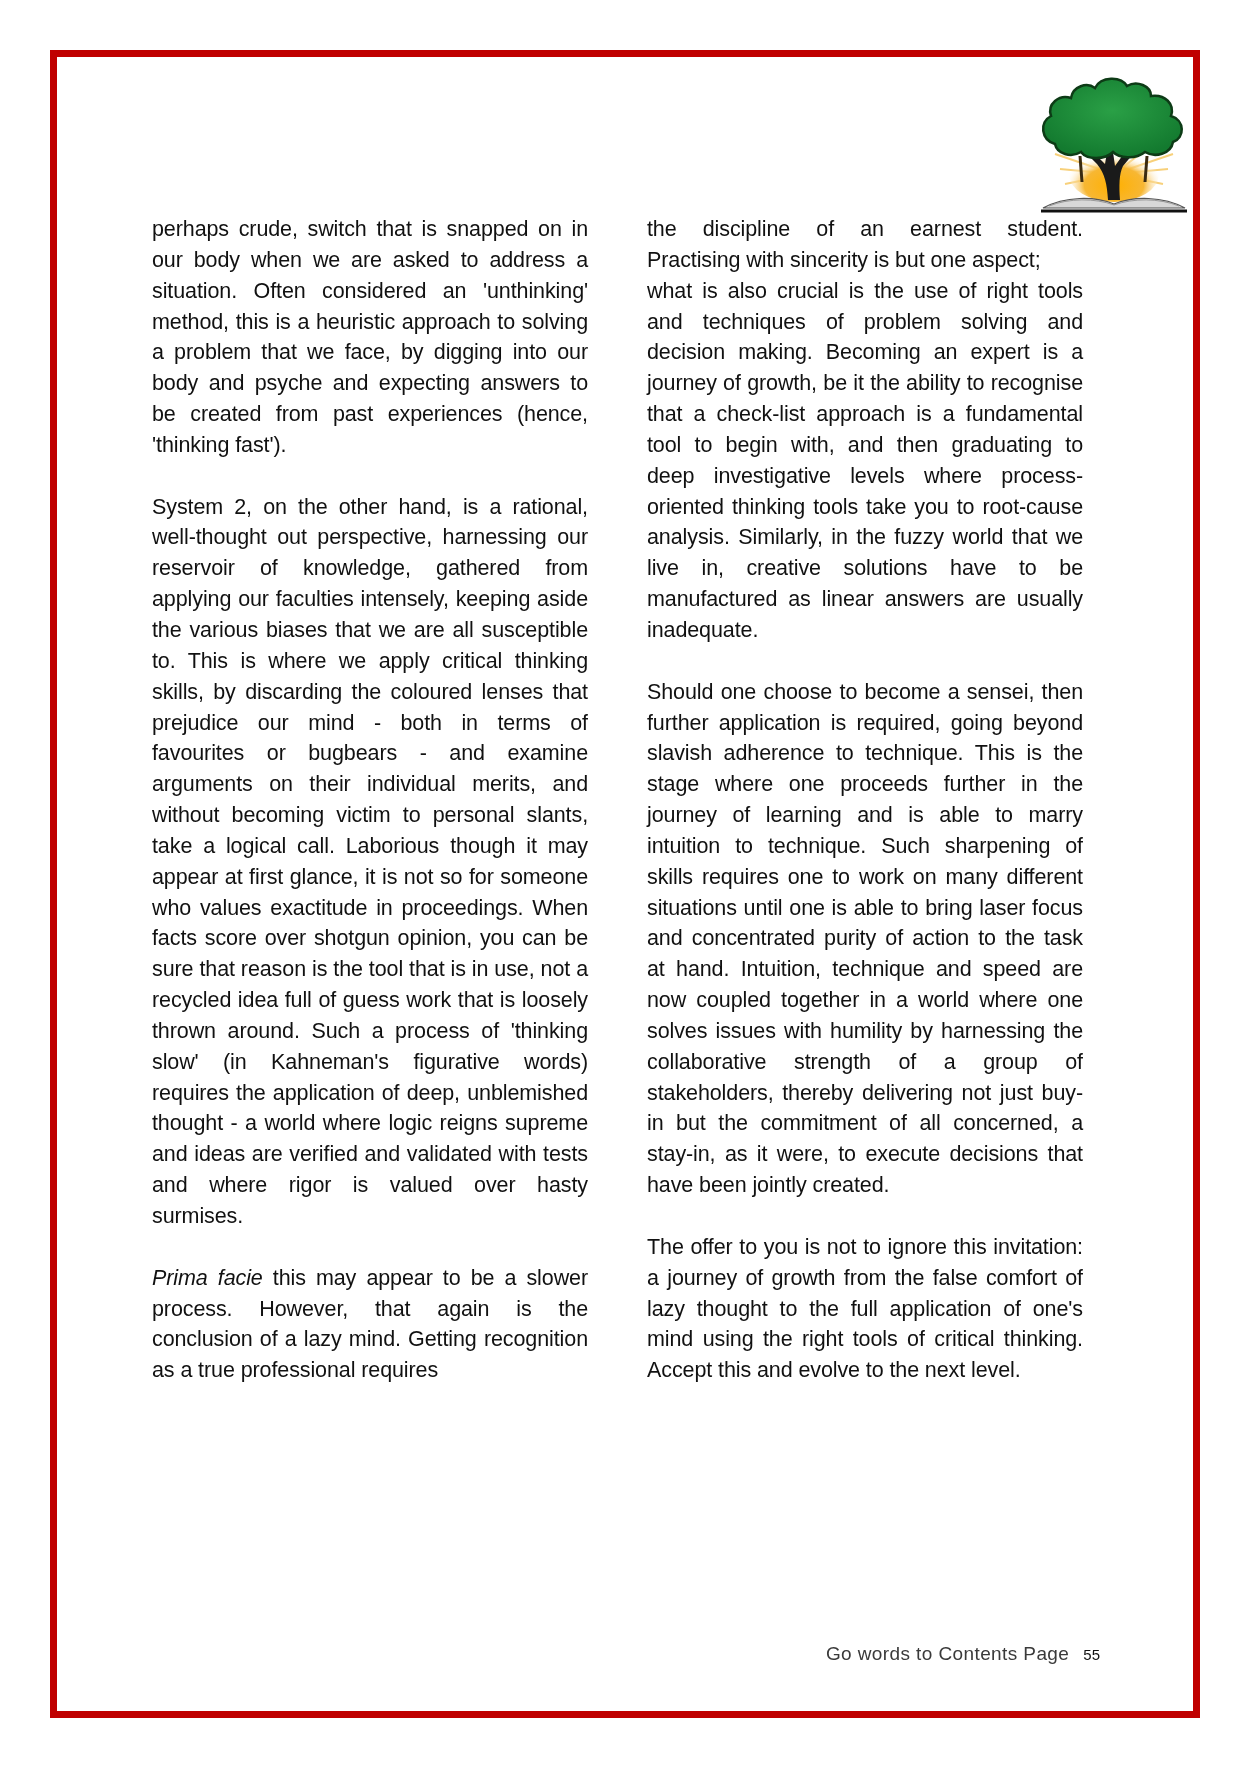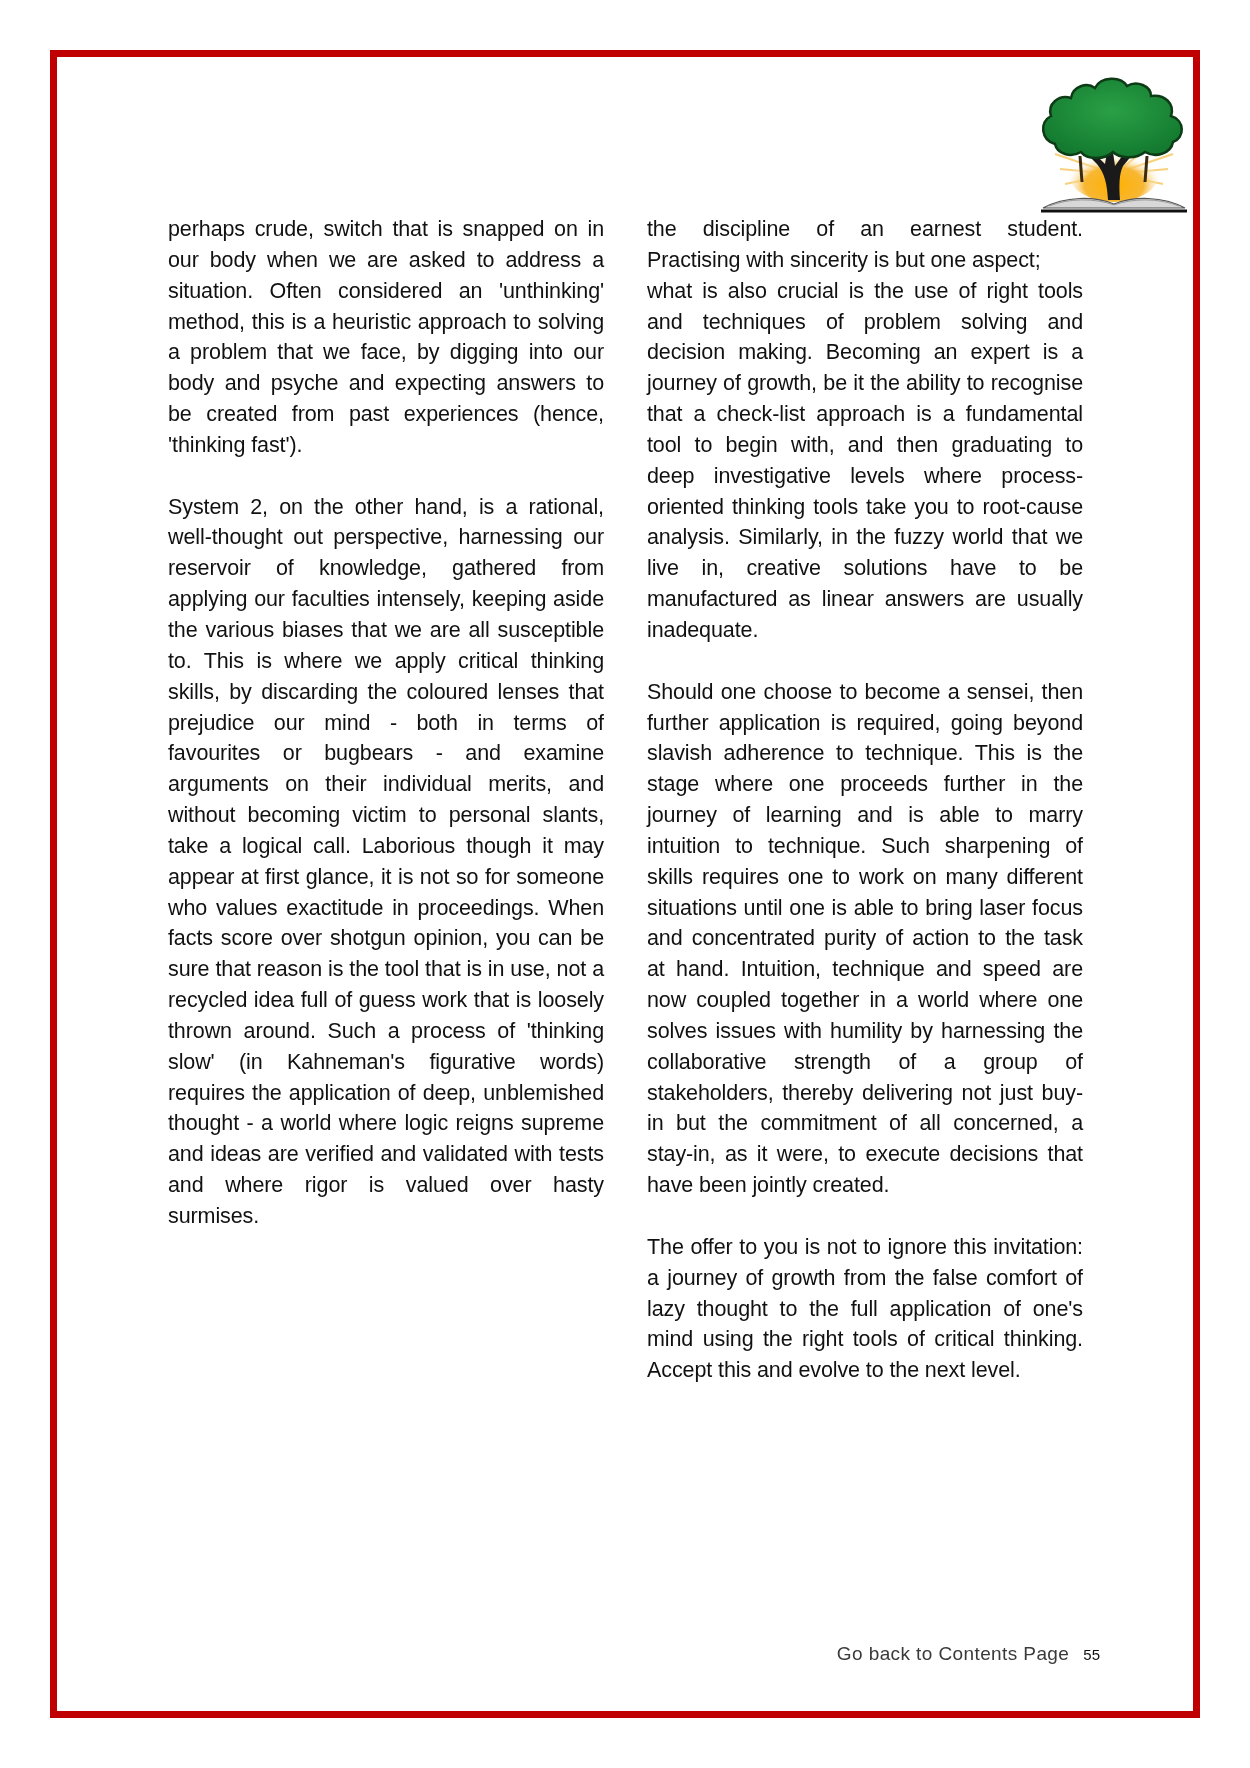--- a/index.html
+++ b/index.html
@@ -34,21 +34,21 @@
     .column {
       position: absolute;
       top: 214px;
       width: 436px;
       font-size: 21.5px;
       line-height: 30.85px;
       text-align: justify;
       letter-spacing: -0.1px;
       word-spacing: 0px;
     }
-    .col-left { left: 168px; }
+    .col-left { left: 152px; }
     .col-right { left: 647px; }
     .column p {
       margin: 0 0 30.85px 0;
     }
     .column p.nl { margin-bottom: 13px; }
     .column .forced {
       display: block;
       text-align: left;
     }
     .italic { font-style: italic; }
@@ -112,24 +112,25 @@
 
     <path d="M8 134 C30 122 60 122 79 130 C98 122 128 122 150 134 Z" fill="#d8d8d8" stroke="#555" stroke-width="1.2"></path>
     <path d="M14 132 C34 124 60 124 79 131 M144 132 C124 124 98 124 79 131" stroke="#888" stroke-width="0.8" fill="none"></path>
     <path d="M6 137 L152 137" stroke="#111" stroke-width="3"></path>
   </svg>
 </div>
 
 <div class="column col-left">
   <p>perhaps crude, switch that is snapped on in our body when we are asked to address a situation. Often considered an 'unthinking' method, this is a heuristic approach to solving a problem that we face, by digging into our body and psyche and expecting answers to be created from past experiences (hence, 'thinking fast').</p>
   <p>System 2, on the other hand, is a rational, well-thought out perspective, harnessing our reservoir of knowledge, gathered from applying our faculties intensely, keeping aside the various biases that we are all susceptible to. This is where we apply critical thinking skills, by discarding the coloured lenses that prejudice our mind - both in terms of favourites or bugbears - and examine arguments on their individual merits, and without becoming victim to personal slants, take a logical call. Laborious though it may appear at first glance, it is not so for someone who values exactitude in proceedings. When facts score over shotgun opinion, you can be sure that reason is the tool that is in use, not a recycled idea full of guess work that is loosely thrown around. Such a process of 'thinking slow' (in Kahneman's figurative words) requires the application of deep, unblemished thought - a world where logic reigns supreme and ideas are verified and validated with tests and where rigor is valued over hasty surmises.</p>
+  <p class="nl"><span class="italic">Prima facie</span><span> this may appear to be a slower process. However, that again is the conclusion of a lazy mind. Getting recognition as a true professional requires</span></p>
 </div>
 
 <div class="column col-right">
   <p><span class="forced" style="text-align: justify; text-align-last: justify;">the discipline of an earnest student.</span><span class="forced">Practising with sincerity is but one aspect;</span><span>what is also crucial is the use of right tools and techniques of problem solving and decision making. Becoming an expert is a journey of growth, be it the ability to recognise that a check-list approach is a fundamental tool to begin with, and then graduating to deep investigative levels where process-oriented thinking tools take you to root-cause analysis. Similarly, in the fuzzy world that we live in, creative solutions have to be manufactured as linear answers are usually inadequate.</span></p>
   <p>Should one choose to become a sensei, then further application is required, going beyond slavish adherence to technique. This is the stage where one proceeds further in the journey of learning and is able to marry intuition to technique. Such sharpening of skills requires one to work on many different situations until one is able to bring laser focus and concentrated purity of action to the task at hand. Intuition, technique and speed are now coupled together in a world where one solves issues with humility by harnessing the collaborative strength of a group of stakeholders, thereby delivering not just buy-in but the commitment of all concerned, a stay-in, as it were, to execute decisions that have been jointly created.</p>
   <p class="nl">The offer to you is not to ignore this invitation: a journey of growth from the false comfort of lazy thought to the full application of one's mind using the right tools of critical thinking. Accept this and evolve to the next level.</p>
 </div>
 
 <div class="footer">
-  <a class="link">Go back to Contents Page</a>
+  <a class="link">Go words to Contents Page</a>
   <span class="page-num">55</span>
 </div>
 
 </body></html>

